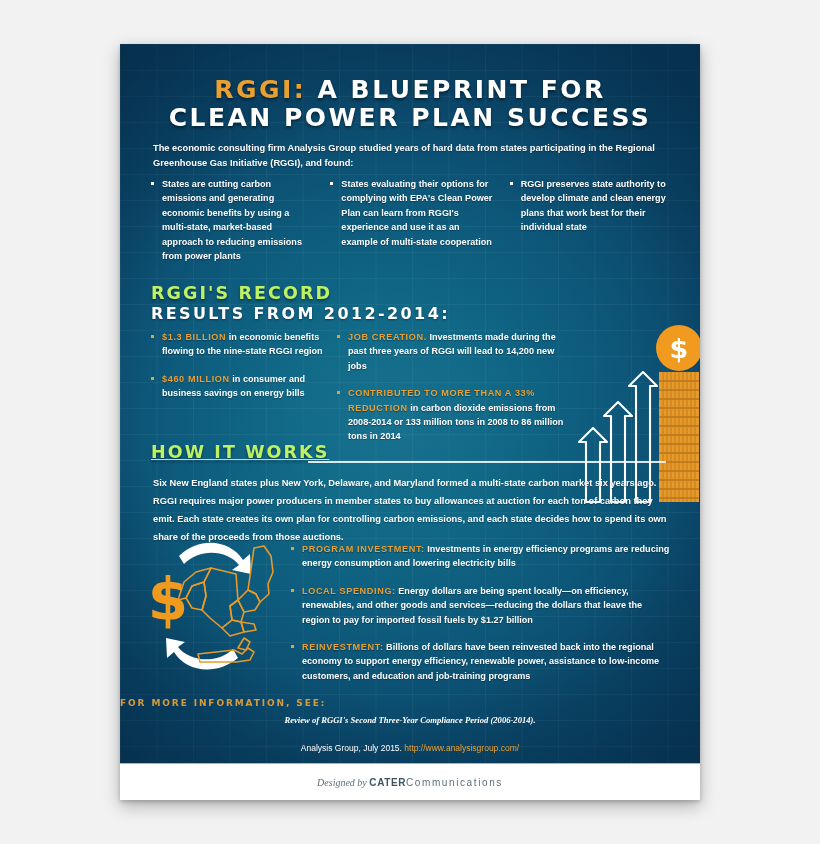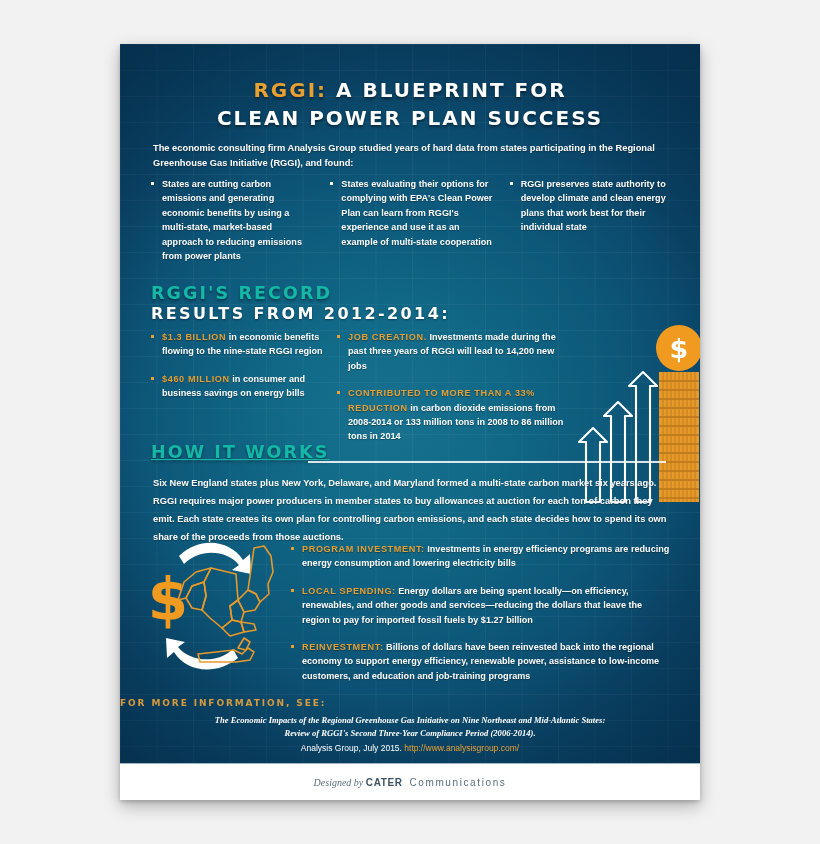--- a/index.html
+++ b/index.html
@@ -47,21 +47,21 @@
   }
 
   
   #title-block {
     position: absolute; left: 0; right: 0; top: 32px;
     text-align: center;
   }
   #title-block .tline {
     font-family: "DejaVu Sans", sans-serif;
     font-weight: bold;
-    font-size: 20px;
+    font-size: 25px;
     letter-spacing: 0.10em;
     line-height: 28px;
     color: #ffffff;
     text-transform: uppercase;
     text-shadow: 0 2px 3px rgba(0,0,0,0.45);
     white-space: nowrap;
   }
   #title-block .accent { color: #e8a033; }
 
   
@@ -86,21 +86,21 @@
     position: absolute; left: 1px; top: 5px;
     width: 3px; height: 3px;
     background: #ffffff;
   }
   .bul.amber::before { background: #e8a033; }
 
   
   .head-main {
     font-family: "DejaVu Sans", sans-serif;
     font-weight: bold;
-    color: #14b8a6;
+    color: #bef264;
     font-size: 17.5px;
     letter-spacing: 0.12em;
     text-transform: uppercase;
     text-shadow: 0 2px 3px rgba(0,0,0,0.40);
     white-space: nowrap;
   }
   .head-sub {
     font-family: "DejaVu Sans", sans-serif;
     font-weight: bold;
     color: #ffffff;
@@ -174,21 +174,21 @@
 
   #white-bar {
     position: absolute; left: 0; right: 0; bottom: 0; height: 37px;
     background: #ffffff;
     border-top: 1px solid #9fb6c4;
     display: flex; align-items: center; justify-content: center;
   }
   #credit { font-size: 10px; color: #4a6070; white-space: nowrap; }
   #credit .d1 { font-family: "Liberation Serif", serif; font-style: italic; color: #5a6f7d; }
   #credit .d2 { font-family: "Liberation Sans", sans-serif; font-weight: bold; letter-spacing: 0.06em; color: #3e5463; }
-  #credit .d3 { font-family: "Liberation Sans", sans-serif; letter-spacing: 0.16em; color: #5a6f7d; padding-left: 7px; }
+  #credit .d3 { font-family: "Liberation Sans", sans-serif; letter-spacing: 0.16em; color: #5a6f7d; }
 </style>
 </head>
 <body>
 
 <div id="poster">
   <div id="bg"></div>
   <div id="grid"></div>
   <div id="vig"></div>
 
   <div id="content">
@@ -337,21 +337,20 @@
         <span class="kw">LOCAL SPENDING:</span><span> Energy dollars are being spent locally—on efficiency, renewables, and other goods and services—reducing the dollars that leave the region to pay for imported fossil fuels by $1.27 billion</span>
       </div>
       <div class="bul amber body-txt">
         <span class="kw">REINVESTMENT:</span><span> Billions of dollars have been reinvested back into the regional economy to support energy efficiency, renewable power, assistance to low-income customers, and education and job-training programs</span>
       </div>
     </div>
 
     <div id="more-head">For More Information, See:</div>
 
     <div id="cite">
-      <div>The Economic Impacts of the Regional Greenhouse Gas Initiative on Nine Northeast and Mid-Atlantic States:</div>
       <div>Review of RGGI's Second Three-Year Compliance Period (2006-2014).</div>
     </div>
 
     <div id="src">
       <span>Analysis Group, July 2015. </span><span class="url">http://www.analysisgroup.com/</span>
     </div>
 
     <div id="white-bar">
       <div id="credit">
         <span class="d1">Designed by </span><span class="d2">CATER</span><span class="d3">Communications</span>

